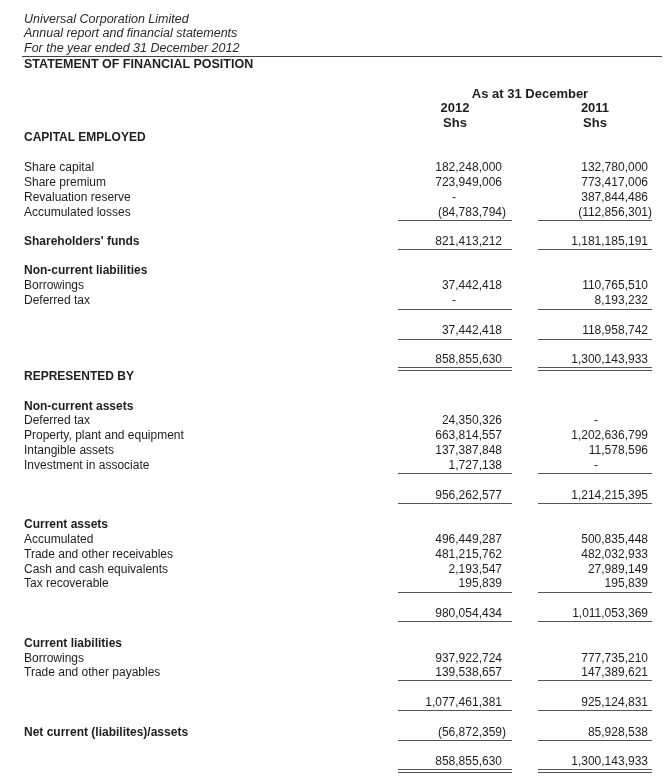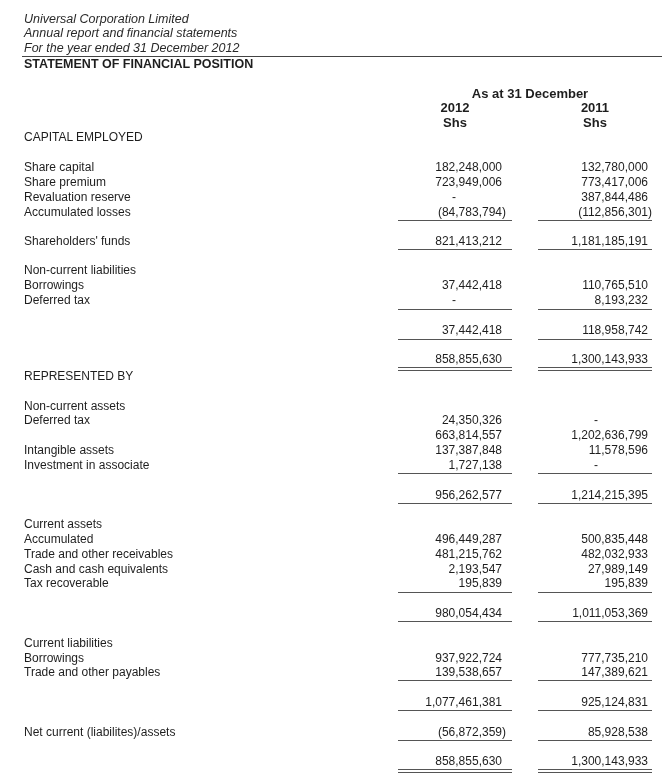--- a/index.html
+++ b/index.html
@@ -6,21 +6,21 @@
   body { width: 666px; height: 780px; position: relative; overflow: hidden;
          font-family: "Liberation Sans", sans-serif; color: #1e1e1e; }
   .hdr { position: absolute; left: 24px; font-size: 12.5px; font-style: italic; color: #2a2a2a; line-height: 14px; }
   .hdr-rule { position: absolute; left: 22px; width: 640px; top: 56px; height: 0; border-top: 1px solid #444; }
   .title { position: absolute; left: 24px; top: 57px; font-size: 12.5px; font-weight: bold; line-height: 14px; }
   .colhdr { position: absolute; font-size: 13px; font-weight: bold; line-height: 14px; text-align: center; }
   .row { position: absolute; left: 0; width: 666px; height: 14px; font-size: 12px; line-height: 14px; }
   .row .lbl { position: absolute; left: 24px; }
   .row .v1 { position: absolute; right: 164px; text-align: right; }
   .row .v2 { position: absolute; right: 18px; text-align: right; }
-  .row.bold .lbl { font-weight: normal; }
+  .row.bold .lbl { font-weight: bold; }
   .rule { position: absolute; height: 0; border-top: 1px solid #555; }
   .rule.c1 { left: 398px; width: 114px; }
   .rule.c2 { left: 538px; width: 114px; }
   .dbl { position: absolute; height: 2px; border-top: 1px solid #555; border-bottom: 1px solid #555; }
   .dbl.c1 { left: 398px; width: 114px; }
   .dbl.c2 { left: 538px; width: 114px; }
 </style>
 </head>
 <body>
 
@@ -108,20 +108,21 @@
     </div>
   <div class="row bold" style="top:399px">
       <span class="lbl">Non-current assets</span>
     </div>
   <div class="row" style="top:413px">
       <span class="lbl">Deferred tax</span>
       <span class="v1">24,350,326</span>
       <span class="v2" style="right:68px">-</span>
     </div>
   <div class="row" style="top:428px">
+      <span class="lbl">Property, plant and equipment</span>
       <span class="v1">663,814,557</span>
       <span class="v2">1,202,636,799</span>
     </div>
   <div class="row" style="top:443px">
       <span class="lbl">Intangible assets</span>
       <span class="v1">137,387,848</span>
       <span class="v2">11,578,596</span>
     </div>
   <div class="row" style="top:458px">
       <span class="lbl">Investment in associate</span>

